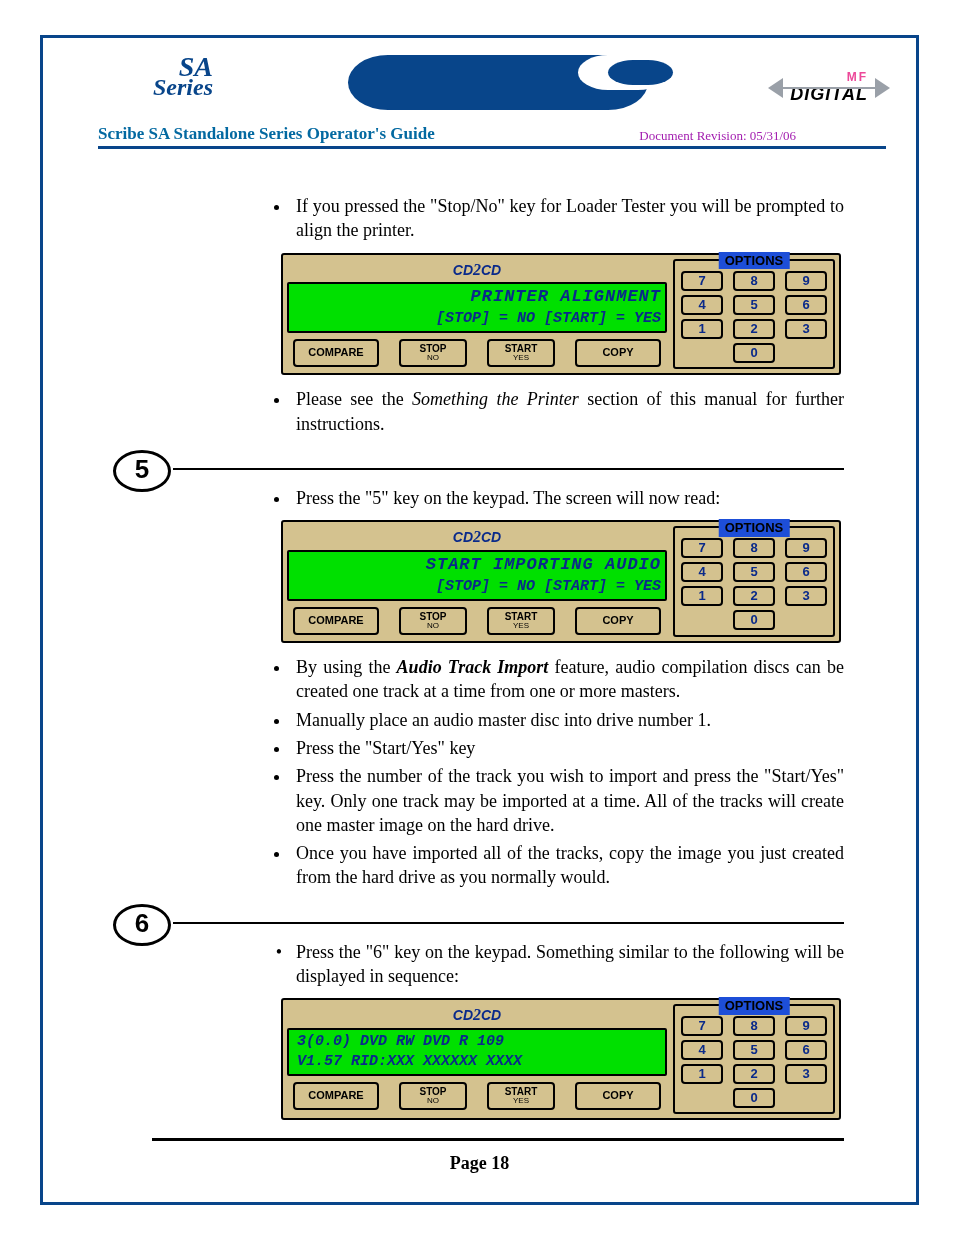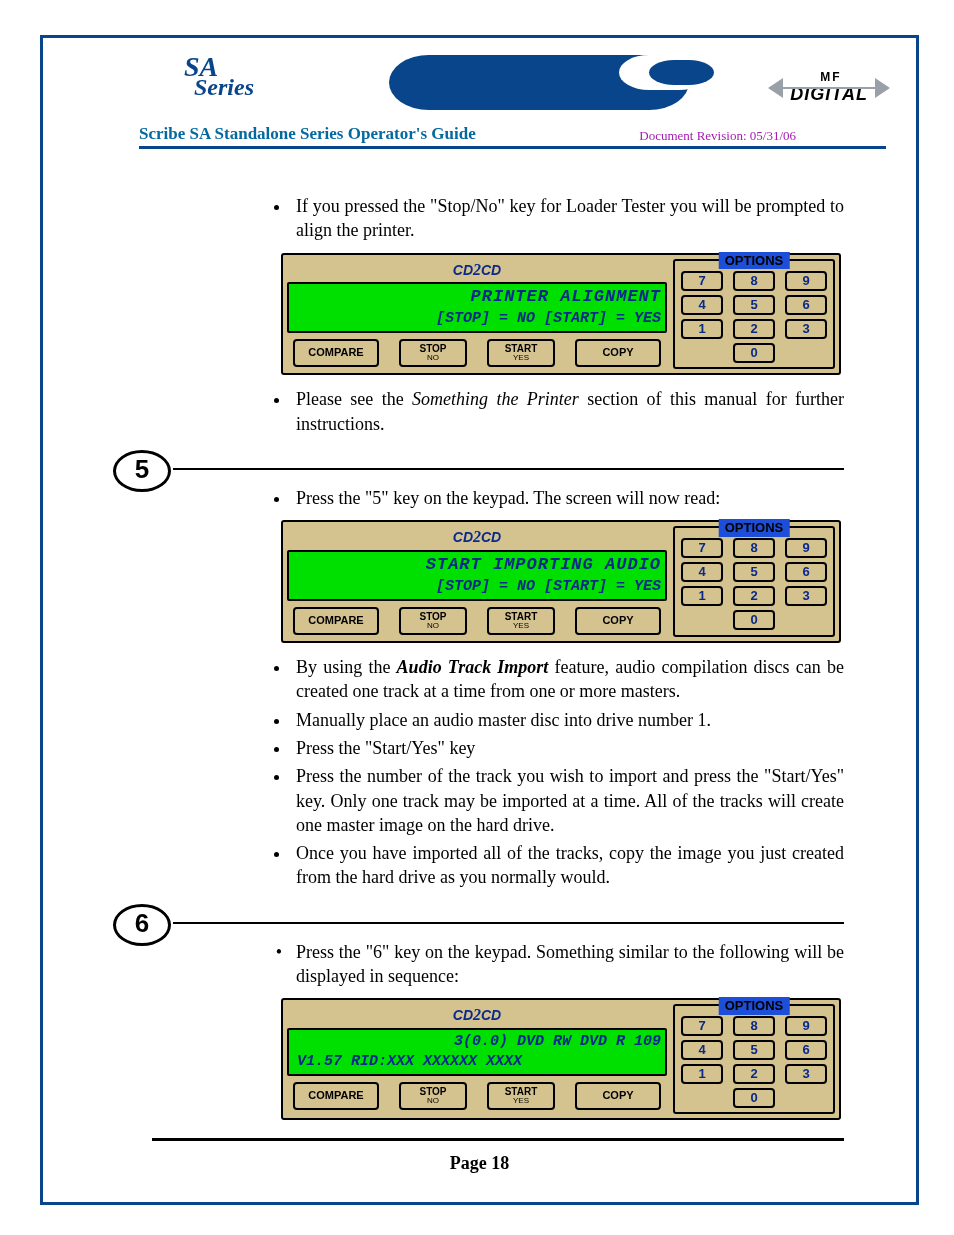--- a/index.html
+++ b/index.html
@@ -20,21 +20,22 @@
     position: absolute;
     left: 40px;
     top: 35px;
     right: 35px;
     bottom: 30px;
     border: 3px solid #08458a;
     pointer-events: none;
   }
   .header {
     position: relative;
-    margin: 25px 33px 0 99px;
+    margin: 25px 33px 0 58px;
+    text-align: right;
   }
   .header-banner {
     position: relative;
     height: 65px;
   }
   .sa-logo {
     position: absolute;
     left: 45px;
     top: 0;
     font-family: "Times New Roman", serif;
@@ -72,21 +73,21 @@
     width: 65px; height: 25px;
     background: #08458a;
     border-radius: 50px / 25px;
   }
   .digital-logo {
     position: absolute;
     right: 0;
     top: 15px;
     font-family: Arial, sans-serif;
   }
-  .digital-logo .mf { color:#000000; font-weight:bold; font-size:12px; letter-spacing:2px; display:block; margin-left:30px;}
+  .digital-logo .mf { color:#ec4899; font-weight:bold; font-size:12px; letter-spacing:2px; display:block; margin-left:30px;}
   .digital-logo .dg { color:#000000; font-weight:bold; font-style:italic; font-size:18px; letter-spacing:1px;}
   .digital-wrap {
     display:inline-block;
     position:relative;
     padding: 0 18px 0 18px;
   }
   .digital-wrap::before, .digital-wrap::after {
     content:"";
     position:absolute;
     top:50%;
@@ -434,21 +435,21 @@
         <ul class="body-list">
           <li style="list-style-type:'•  '; text-align:justify;">Press the "6" key on the keypad. Something similar to the following will be displayed in sequence:</li>
         </ul>
 
         <div class="panel">
           <div class="panel-left">
             <div class="brand-row">
               <span>CD</span><span class="two">2</span><span>CD</span>
             </div>
             <div class="lcd">
-              <div class="lcd-line small" style="text-align:right; padding-left:4px;">3(0.0) DVD RW   DVD R 109</div>
+              <div class="lcd-line small" style="text-align:left; padding-left:4px;">3(0.0) DVD RW   DVD R 109</div>
               <div class="lcd-line small" style="text-align:left; padding-left:4px;">V1.57   RID:XXX XXXXXX XXXX</div>
             </div>
             <div class="btn-row">
               <div class="pbtn wide">COMPARE</div>
               <div class="pbtn">
                 <span>STOP</span>
                 <span class="sub">NO</span>
               </div>
               <div class="pbtn">
                 <span>START</span>

